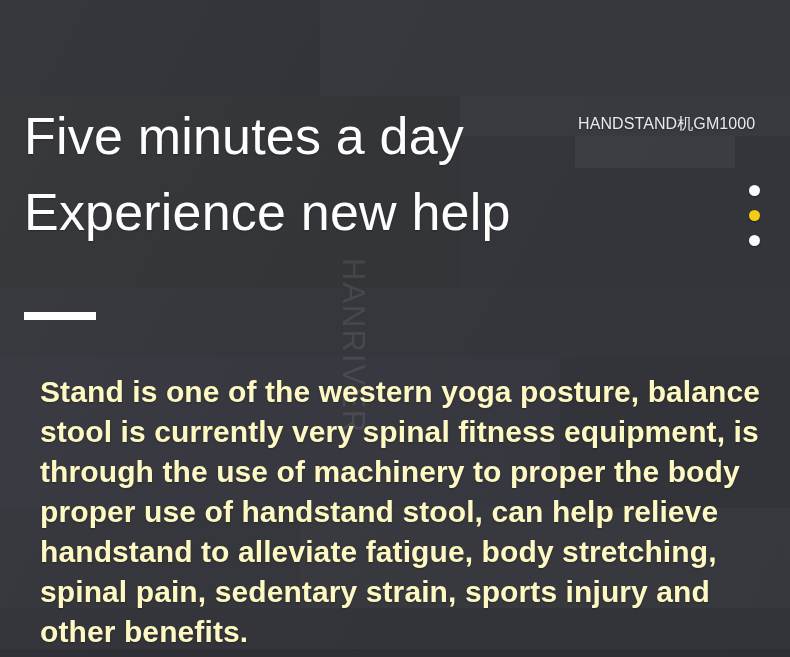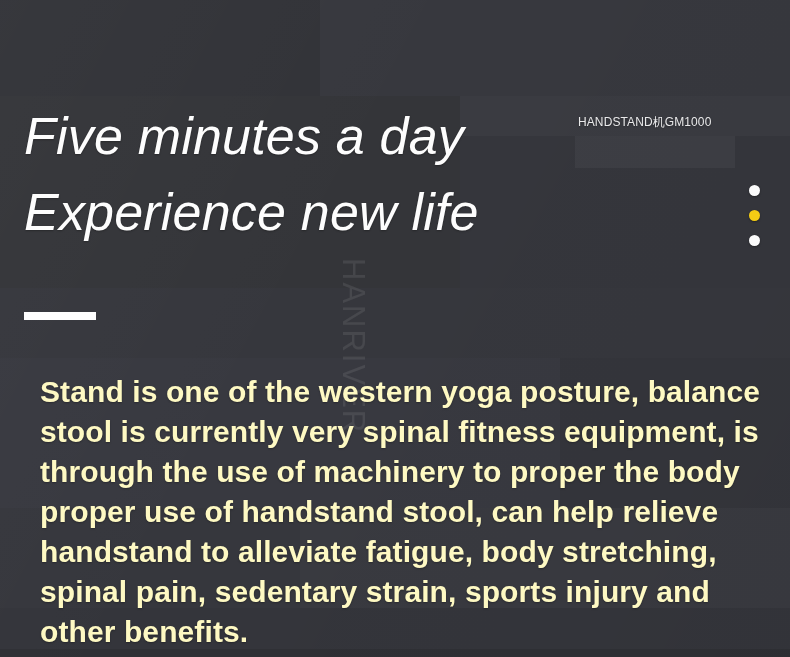--- a/index.html
+++ b/index.html
@@ -68,30 +68,29 @@
     position: absolute;
     left: 24px;
     top: 98px;
     width: 600px;
     font-size: 52px;
     font-weight: 300;
     line-height: 76px;
     color: #fdfdfd;
     letter-spacing: 0.2px;
     text-shadow: 0 1px 2px rgba(0,0,0,0.28);
-    font-style: italic;
   }
   #headline .hl-line { display: block; white-space: nowrap; }
 
   
   #sku-label {
     position: absolute;
     left: 578px;
     top: 114px;
-    font-size: 12px;
+    font-size: 16px;
     font-weight: 400;
     letter-spacing: 0.1px;
     color: #e9e9ea;
     white-space: nowrap;
     text-shadow: 0 1px 2px rgba(0,0,0,0.3);
   }
 
   
   #carousel-dots {
     position: absolute;
@@ -153,21 +152,21 @@
   <div class="panel" id="bg-panel-i"></div>
   <div class="panel" id="bg-panel-j"></div>
   <div class="panel" id="bg-panel-k"></div>
   <div class="panel" id="bg-panel-l"></div>
   <div id="bg-sheen"></div>
 
   <div id="watermark">HANRIVER</div>
 
   <div id="headline">
     <span class="hl-line">Five minutes a day</span>
-    <span class="hl-line">Experience new life</span>
+    <span class="hl-line">Experience new help</span>
   </div>
 
   <div id="sku-label">HANDSTAND机GM1000</div>
 
   <div id="carousel-dots">
     <div class="dot"></div>
     <div class="dot active"></div>
     <div class="dot"></div>
   </div>
 

